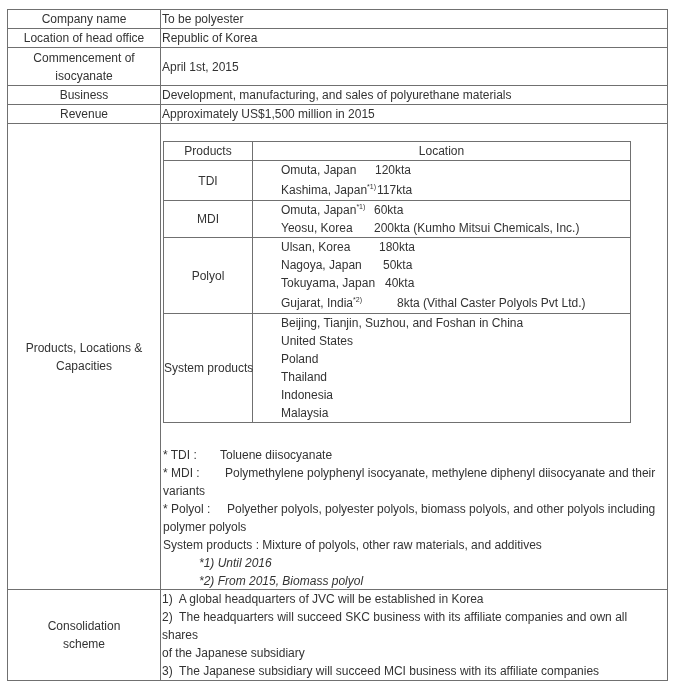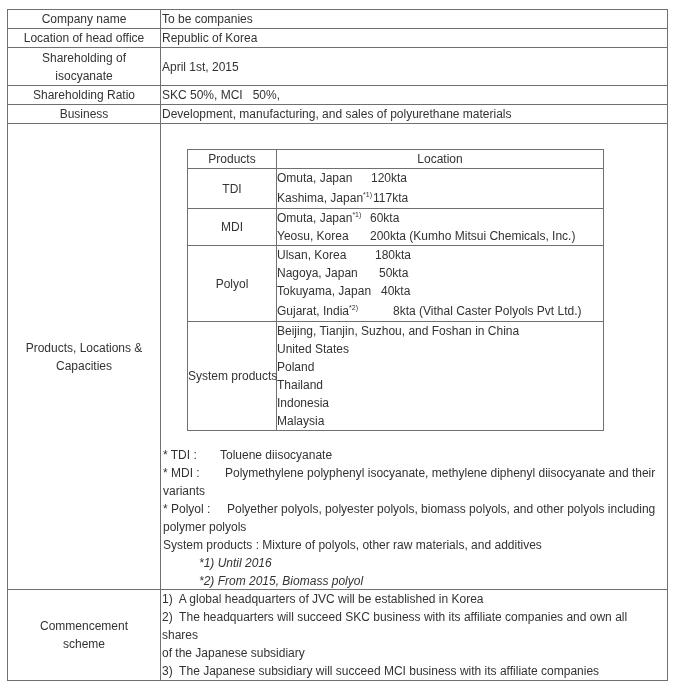--- a/index.html
+++ b/index.html
@@ -6,61 +6,61 @@
   body { width: 677px; height: 692px; position: relative; overflow: hidden;
          font-family: "Liberation Sans", sans-serif; font-size: 12px; color: #333333; }
   .outer { position: absolute; left: 7px; top: 9px; width: 661px; border-collapse: collapse; table-layout: fixed; }
   .outer td { border: 1px solid #707070; padding: 0 1px; vertical-align: middle; line-height: 18px; }
   .outer td.lbl { width: 150px; text-align: center; }
   .outer td.val { text-align: left; }
   .r19 td { height: 18px; margin-top: 36px; }
   .r38 td { height: 37px; }
   .lbl2 { line-height: 18px; }
   .prod-cell { height: 465px; vertical-align: top !important; padding: 0 !important; position: relative; }
-  .inner { position: absolute; left: 2px; top: 25px; width: 417px; border-collapse: collapse; table-layout: fixed; margin-left: 24px; }
+  .inner { position: absolute; left: 2px; top: 17px; width: 468px; border-collapse: collapse; table-layout: fixed; }
   .inner td { border: 1px solid #707070; padding: 0; line-height: 18px; }
   .inner td.pc { width: 88px; text-align: center; vertical-align: middle; }
-  .inner td.loc { vertical-align: top; }
+  .inner td.loc { vertical-align: top; padding-left: 28px; }
   .inner tr.hdr td { height: 17px; text-align: center; }
   .line { white-space: nowrap; height: 18px; }
   .line.tall { height: 21px; line-height: 22px; }
   .cap { display: inline-block; }
   sup { font-size: 7px; vertical-align: 5px; line-height: 0; }
   .notes { position: absolute; left: 2px; top: 322px; width: 500px; line-height: 18px; }
   .notes .it { font-style: italic; margin-left: 36px; }
   .tab { display: inline-block; }
   .cons { line-height: 18px; }
 </style>
 </head>
 <body>
 
 <table class="outer">
   <tbody>
       <tr class="r19">
     <td class="lbl">Company name</td>
-    <td class="val">To be companies</td>
+    <td class="val">To be polyester</td>
   </tr>
   <tr class="r19">
     <td class="lbl">Location of head office</td>
     <td class="val">Republic of Korea</td>
   </tr>
   <tr class="r38">
     <td class="lbl">
-      <div class="lbl2">Shareholding of</div>
+      <div class="lbl2">Commencement of</div>
       <div class="lbl2">isocyanate</div>
     </td>
     <td class="val">April 1st, 2015</td>
   </tr>
   <tr class="r19">
-    <td class="lbl">Shareholding Ratio</td>
-    <td class="val">SKC 50%, MCI&nbsp;&nbsp;&nbsp;50%,</td>
+    <td class="lbl">Business</td>
+    <td class="val">Development, manufacturing, and sales of polyurethane materials</td>
   </tr>
   <tr class="r19">
-    <td class="lbl">Business</td>
-    <td class="val">Development, manufacturing, and sales of polyurethane materials</td>
+    <td class="lbl">Revenue</td>
+    <td class="val">Approximately US$1,500 million in 2015</td>
   </tr>
   <tr>
     <td class="lbl">
       <div class="lbl2">Products, Locations &amp;</div>
       <div class="lbl2">Capacities</div>
     </td>
     <td class="val prod-cell">
       <table class="inner">
         <tbody>
               <tr class="hdr">
@@ -131,21 +131,21 @@
         <div><span class="tab" style="width:64px">* Polyol :</span><span>Polyether polyols, polyester polyols, biomass polyols, and other polyols including</span></div>
         <div>polymer polyols</div>
         <div>System products : Mixture of polyols, other raw materials, and additives</div>
         <div class="it">*1) Until 2016</div>
         <div class="it">*2) From 2015, Biomass polyol</div>
       </div>
     </td>
   </tr>
   <tr>
     <td class="lbl">
-      <div class="lbl2">Commencement</div>
+      <div class="lbl2">Consolidation</div>
       <div class="lbl2">scheme</div>
     </td>
     <td class="val cons">
       <div>1)&nbsp; A global headquarters of JVC will be established in Korea</div>
       <div>2)&nbsp; The headquarters will succeed SKC business with its affiliate companies and own all shares</div>
       <div>of the Japanese subsidiary</div>
       <div>3)&nbsp; The Japanese subsidiary will succeed MCI business with its affiliate companies</div>
     </td>
   </tr>
 </tbody>

